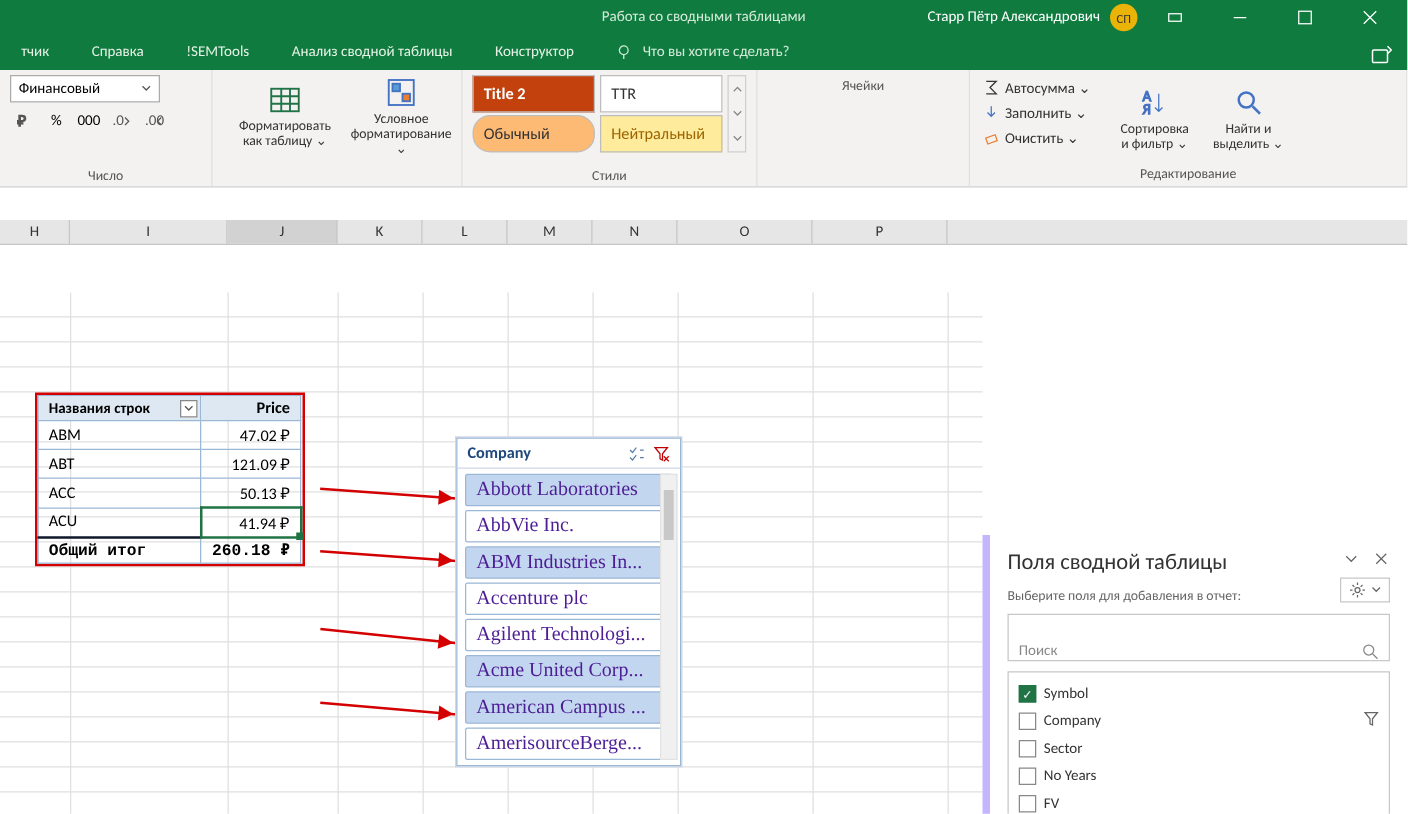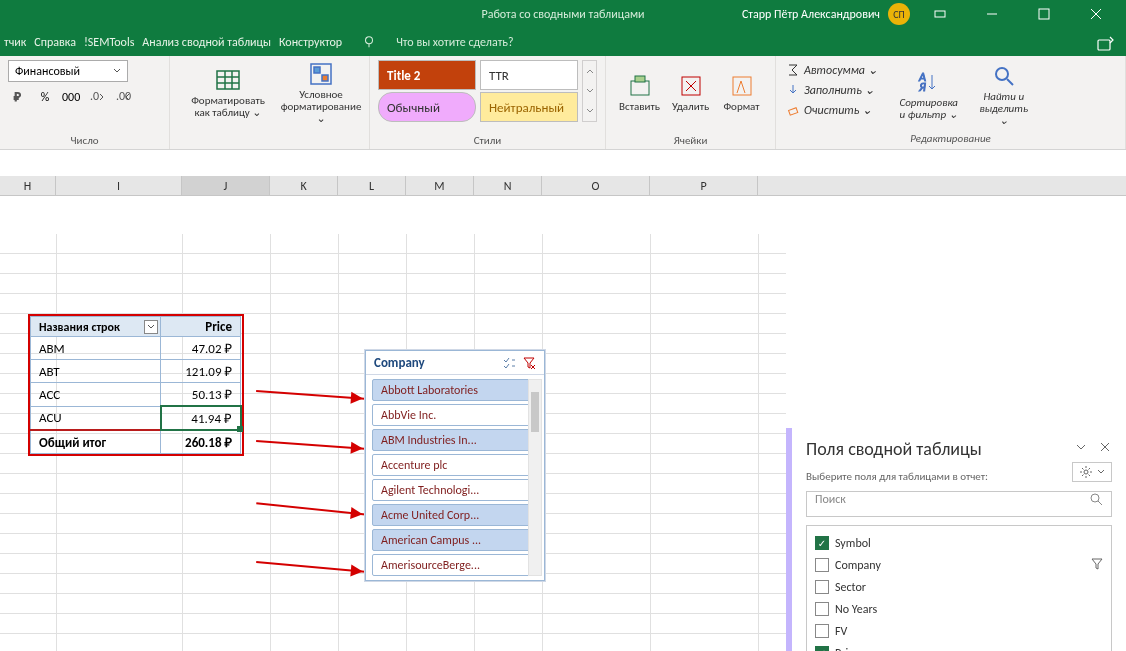--- a/index.html
+++ b/index.html
@@ -5,79 +5,79 @@
 *{box-sizing:border-box;margin:0;padding:0;font-family:"Segoe UI",Calibri,Arial,sans-serif;font-size:12px;}
 body{background:#fff;overflow:hidden;width:1126px;height:651px;position:relative;}
 .title-bar{background:#0f7b3f;color:#fff;height:28px;display:flex;align-items:center;position:relative;}
 .title-center{position:absolute;left:50%;transform:translateX(-50%);font-size:12px;color:#d4ebd9;}
 .title-right{position:absolute;right:0;display:flex;align-items:center;gap:8px;padding-right:8px;}
 .user-name{color:#fff;font-size:12px;margin-left:48px;}
 .user-avatar{width:22px;height:22px;border-radius:50%;background:#eab308;color:#333;display:flex;align-items:center;justify-content:center;font-size:10px;}
 .win-btn{width:44px;height:28px;display:flex;align-items:center;justify-content:center;color:#fff;cursor:pointer;}
 .win-btn svg{width:12px;height:12px;fill:none;stroke:#fff;stroke-width:1;}
 .tabs{background:#0f7b3f;color:#fff;height:28px;display:flex;align-items:center;padding-left:0;}
-.tab{padding:0 4px;height:28px;display:flex;align-items:center;cursor:pointer;color:#e6f2e6;}
-.tell-me{display:flex;gap:20px;margin-left:16px;color:#d4ebd9;}
+.tab{padding:0 17px;height:28px;display:flex;align-items:center;cursor:pointer;color:#e6f2e6;}
+.tell-me{display:flex;gap:8px;margin-left:16px;color:#d4ebd9;}
 .tell-me svg{width:14px;height:14px;fill:none;stroke:#d4ebd9;stroke-width:1.2;}
 .ribbon{background:#f3f2f1;height:94px;border-bottom:1px solid #d4d4d4;display:flex;}
 .ribbon-group{border-right:1px solid #e1dfdd;padding:4px 8px 2px;display:flex;flex-direction:column;justify-content:space-between;}
 .group-label{font-size:11px;color:#555;text-align:center;padding-top:2px;position:relative;}
 .number-top{display:flex;gap:4px;align-items:center;margin-bottom:4px;}
 .number-format{border:1px solid #ababab;background:#fff;height:22px;width:120px;display:flex;align-items:center;padding:0 6px;justify-content:space-between;}
 .number-btns{display:flex;gap:2px;align-items:center;}
 .icon-btn{height:22px;min-width:22px;padding:0 4px;display:flex;align-items:center;justify-content:center;cursor:pointer;}
 .big-btn{display:flex;flex-direction:column;align-items:center;justify-content:center;width:80px;height:66px;cursor:pointer;text-align:center;gap:2px;}
 .big-btn svg{width:26px;height:26px;}
 .big-btn .lbl{font-size:11px;line-height:12px;color:#333;}
 .styles-gallery{display:flex;gap:4px;}
 .style-row{display:flex;flex-direction:column;gap:2px;}
 .style-cell{width:98px;height:30px;border:1px solid #bdbdbd;display:flex;align-items:center;padding:0 8px;font-size:13px;}
 .style-title2{background:#c2410c;color:#fff;font-weight:bold;}
 .style-ttr{background:#fff;color:#333;}
-.style-normal{background:#f0abfc;color:#333;border-radius:14px;}
+.style-normal{background:#fdba74;color:#333;border-radius:14px;}
 .style-neutral{background:#ffeb9c;color:#9c6500;}
 .gallery-expand{width:16px;height:62px;border:1px solid #d0cece;display:flex;flex-direction:column;justify-content:space-around;align-items:center;cursor:pointer;}
 .cells-group .row{display:flex;}
-.edit-group{padding:4px 10px;font-style:italic;}
+.edit-group{padding:4px 10px;}
 .edit-row{display:flex;align-items:center;gap:4px;height:20px;font-size:11px;color:#333;}
 .edit-row svg{width:14px;height:14px;}
 .edit-big{display:flex;gap:10px;margin-top:2px;}
 .col-headers{background:#e6e6e6;height:20px;display:flex;border-bottom:1px solid #c6c6c6;margin-top:26px;}
 .col-h{border-right:1px solid #c6c6c6;display:flex;align-items:center;justify-content:center;font-size:12px;color:#333;}
 .col-h.sel{background:#d2d2d2;}
 .sheet{position:relative;background:#fff;margin-top:38px;}
 .grid{position:absolute;inset:0;}
 .grid-row{position:absolute;left:0;right:340px;height:20px;border-bottom:1px solid #e0e0e0;}
 .grid-col{position:absolute;top:0;bottom:0;border-right:1px solid #e0e0e0;}
 .pivot-box{position:absolute;top:80px;left:28px;border:2px solid #d40000;padding:0;}
 .pivot-table{border-collapse:collapse;}
 .pivot-table td,.pivot-table th{border:1px solid #9bb7d6;padding:2px 8px;height:20px;font-size:13px;text-align:left;min-width:64px;}
 .pivot-header{background:#dde8f3;font-weight:bold;position:relative;}
 .drop-arrow{position:absolute;right:2px;top:3px;width:14px;height:14px;border:1px solid #888;background:#fff;display:flex;align-items:center;justify-content:center;}
 .pivot-price{text-align:right !important;}
 .active-cell{border:2px solid #217346 !important;position:relative;}
 .active-cell::after{content:"";position:absolute;right:-3px;bottom:-3px;width:6px;height:6px;background:#217346;}
-.total-row td{font-weight:bold;border-top:2px solid #b91c1c;}
+.total-row td{font-weight:bold;border-top:2px solid #0f172a;font-family:Liberation Mono, monospace;}
 .slicer{position:absolute;top:116px;left:365px;width:180px;border:1px solid #9bb7d6;background:#fff;box-shadow:0 0 0 1px #cfd8e6;}
 .slicer-header{display:flex;align-items:center;justify-content:space-between;padding:4px 8px;border-bottom:1px solid #d0d8e6;}
 .slicer-title{color:#1f497d;font-weight:600;font-size:13px;}
 .slicer-icons{display:flex;gap:6px;}
 .slicer-body{padding:4px 6px;display:flex;flex-direction:column;gap:3px;max-height:240px;}
-.slicer-item{border:1px solid #9bb7d6;border-radius:2px;padding:3px 8px;font-size:12px;color:#7f1d1d;background:#fff;cursor:pointer;}
+.slicer-item{border:1px solid #9bb7d6;border-radius:2px;padding:3px 8px;font-size:16px;color:#4c1d95;background:#fff;cursor:pointer;font-family:Liberation Serif, serif;}
 .slicer-item.sel{background:#c3d6ef;}
 .slicer-scroll{position:absolute;right:2px;top:28px;bottom:4px;width:14px;background:#f0f0f0;border:1px solid #e2e2e2;}
 .slicer-scroll .thumb{position:absolute;top:12px;left:2px;right:2px;height:40px;background:#c8c8c8;}
 .arrow{position:absolute;left:256px;height:2px;background:#d40000;}
 .arrow::after{content:"";position:absolute;right:-1px;top:-5px;border:6px solid transparent;border-left:12px solid #d40000;}
 .field-pane{position:absolute;right:0;top:194px;bottom:0;width:340px;border-left:6px solid #c4b5fd;background:#fff;padding:10px 14px;}
 .field-pane h2{font-size:18px;font-weight:400;color:#333;}
 .pane-controls{position:absolute;right:14px;top:12px;display:flex;gap:10px;}
 .sub{color:#666;font-size:11px;margin-top:10px;}
 .gear-box{border:1px solid #c8c8c8;padding:2px 6px;display:flex;align-items:center;gap:4px;cursor:pointer;}
-.search-box{border:1px solid #c8c8c8;margin-top:8px;height:26px;display:flex;align-items:flex-start;padding:0 8px;color:#888;justify-content:space-between;}
+.search-box{border:1px solid #c8c8c8;margin-top:8px;height:38px;display:flex;align-items:flex-end;padding:0 8px;color:#888;justify-content:space-between;}
 .field-list{border:1px solid #c8c8c8;margin-top:8px;padding:6px 8px;height:260px;}
 .field-item{display:flex;align-items:center;gap:6px;height:22px;font-size:12px;color:#333;position:relative;}
 .checkbox{width:14px;height:14px;border:1px solid #888;background:#fff;display:flex;align-items:center;justify-content:center;}
 .checkbox.checked{background:#217346;border-color:#217346;}
 .checkbox.checked::after{content:"✓";color:#fff;font-size:10px;}
 .field-filter{position:absolute;right:0;}
 .other-tables{color:#1a66b3;font-size:12px;margin-top:10px;cursor:pointer;}
 .share-icon{position:absolute;right:12px;top:36px;color:#fff;}
 </style>
 </head>
@@ -209,44 +209,20 @@
           </svg>
         <svg width="8" height="6" viewBox="0 0 8 6">
             <path d="M1 1l3 3 3-3" fill="none" stroke="#888"></path>
           </svg>
       </div>
     </div>
     <div class="group-label">Стили</div>
   </div>
 
   <div class="ribbon-group cells-group" style="width:170px">
-    <div class="row">
-      <div class="big-btn" style="width:54px">
-        <svg viewBox="0 0 26 26" fill="none" stroke="#217346">
-            <rect x="4" y="8" width="18" height="14"></rect>
-            <rect x="8" y="3" width="10" height="6" fill="#a9d08e"></rect>
-          </svg>
-        <span class="lbl">Вставить</span>
-      </div>
-      <div class="big-btn" style="width:54px">
-        <svg viewBox="0 0 26 26" fill="none" stroke="#c00000">
-            <rect x="4" y="4" width="18" height="18"></rect>
-            <line x1="8" y1="8" x2="18" y2="18"></line>
-            <line x1="18" y1="8" x2="8" y2="18"></line>
-          </svg>
-        <span class="lbl">Удалить</span>
-      </div>
-      <div class="big-btn" style="width:54px">
-        <svg viewBox="0 0 26 26" fill="none" stroke="#ed7d31">
-            <rect x="4" y="4" width="18" height="18"></rect>
-            <path d="M8 20l4-12 4 12"></path>
-          </svg>
-        <span class="lbl">Формат</span>
-      </div>
-    </div>
     <div class="group-label">Ячейки</div>
   </div>
 
   <div class="ribbon-group edit-group" style="flex:1">
     <div style="display:flex;gap:16px">
       <div>
         <div class="edit-row">
             <svg viewBox="0 0 14 14" fill="none" stroke="#333">
               <path d="M3 2h8l-5 5 5 5H3"></path>
             </svg>
@@ -413,21 +389,21 @@
     <div class="pane-controls">
       <svg width="14" height="14" viewBox="0 0 14 14">
           <path d="M3 5l4 4 4-4" fill="none" stroke="#666"></path>
         </svg>
       <svg width="14" height="14" viewBox="0 0 14 14">
           <line x1="3" y1="3" x2="11" y2="11" stroke="#666"></line>
           <line x1="11" y1="3" x2="3" y2="11" stroke="#666"></line>
         </svg>
     </div>
     <div style="display:flex;justify-content:space-between;align-items:center">
-      <p class="sub">Выберите поля для таблицами в отчет:</p>
+      <p class="sub">Выберите поля для добавления в отчет:</p>
       <span class="gear-box">
         <svg width="14" height="14" viewBox="0 0 14 14" fill="none" stroke="#666">
             <circle cx="7" cy="7" r="2"></circle>
             <path d="M7 1v2M7 11v2M1 7h2M11 7h2M3 3l1.5 1.5M11 11l-1.5-1.5M3 11l1.5-1.5M11 3l-1.5 1.5"></path>
           </svg>
         <svg width="8" height="8" viewBox="0 0 8 8">
             <path d="M1 2l3 3 3-3" fill="none" stroke="#666"></path>
           </svg>
       </span>
     </div>

